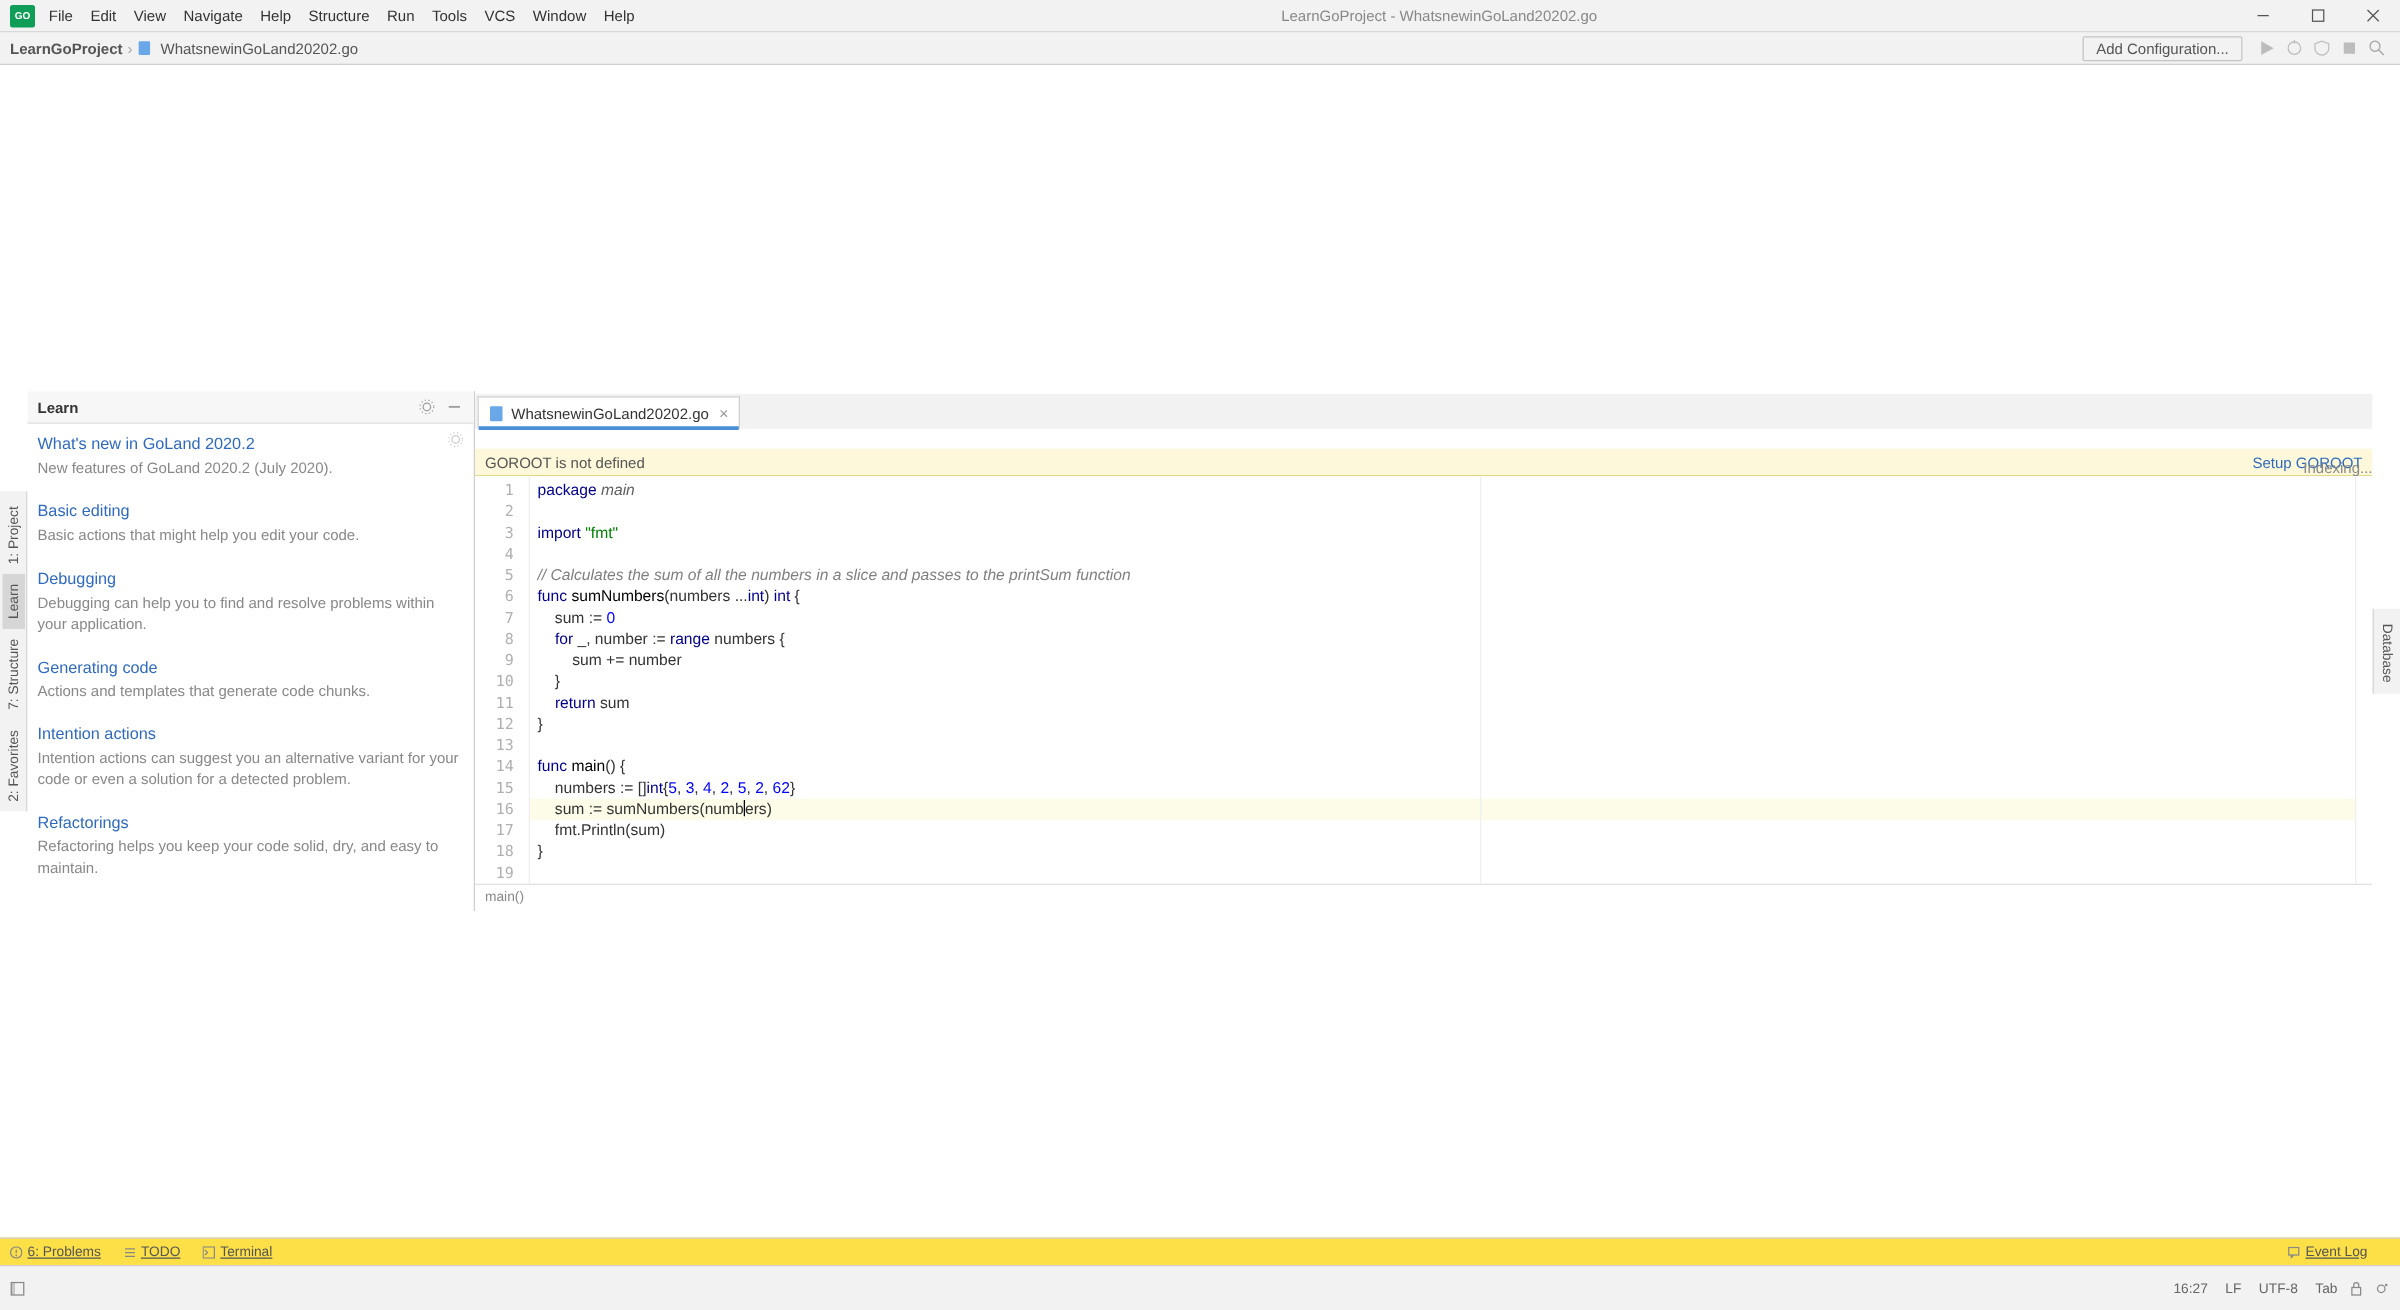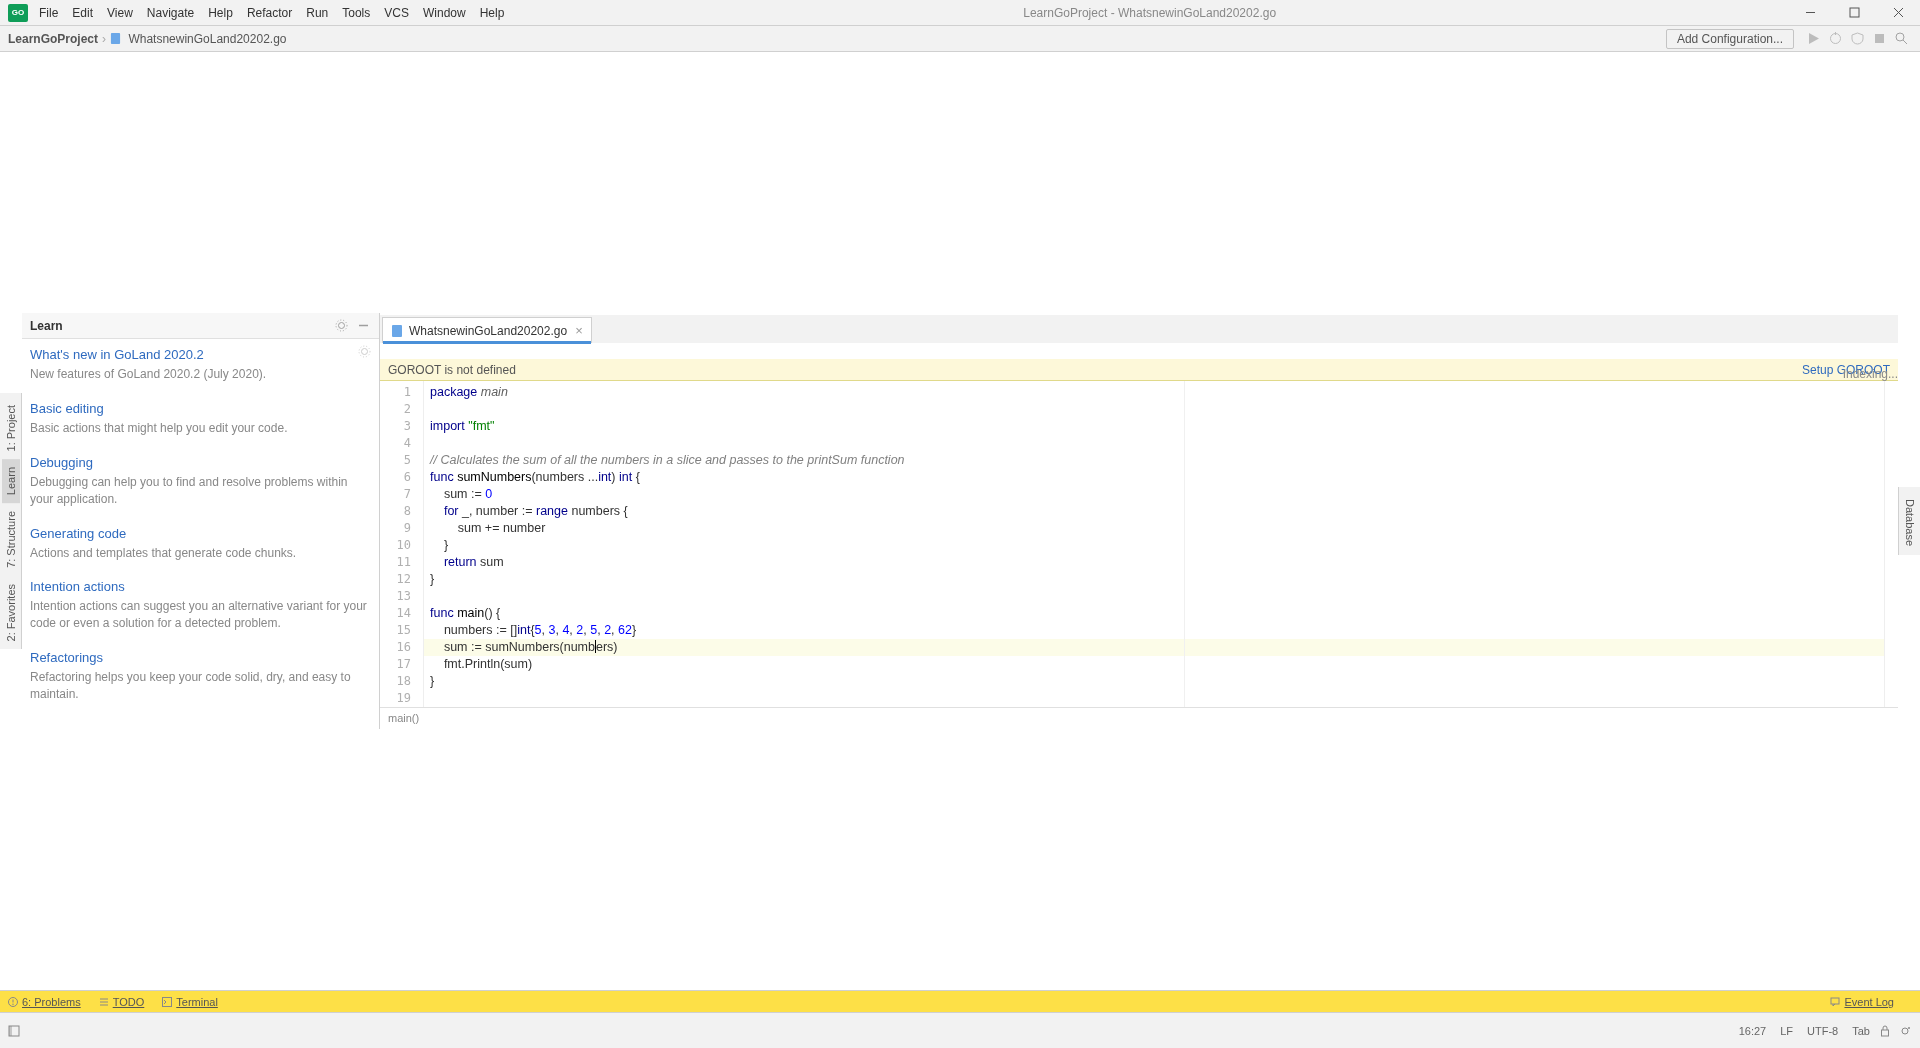--- a/index.html
+++ b/index.html
@@ -96,21 +96,21 @@
 <body>
 
 <div class="titlebar">
   <div class="app-icon">GO</div>
   <div class="menus">
     <div class="menu"><span>File</span></div>
     <div class="menu"><span>Edit</span></div>
     <div class="menu"><span>View</span></div>
     <div class="menu"><span>Navigate</span></div>
     <div class="menu"><span>Help</span></div>
-    <div class="menu"><span>Refactor</span></div>
+    <div class="menu"><span>Structure</span></div>
     <div class="menu"><span>Run</span></div>
     <div class="menu"><span>Tools</span></div>
     <div class="menu"><span>VCS</span></div>
     <div class="menu"><span>Window</span></div>
     <div class="menu"><span>Help</span></div>
   </div>
   <div class="title">LearnGoProject - WhatsnewinGoLand20202.go</div>
   <div class="win-controls">
     <div class="win-btn">
         <svg viewBox="0 0 11 11">

